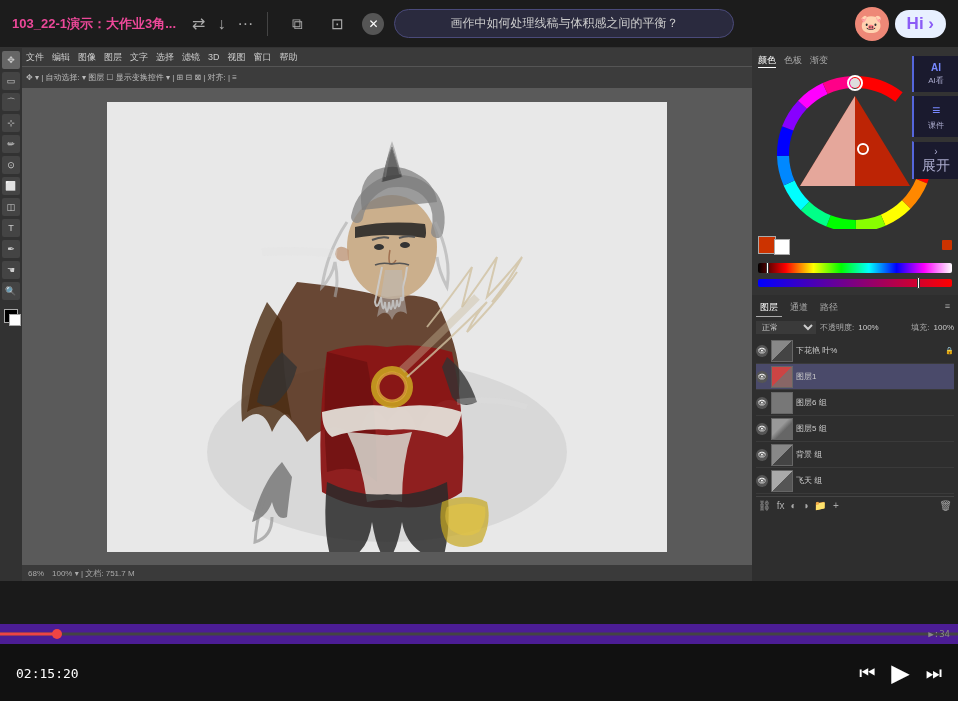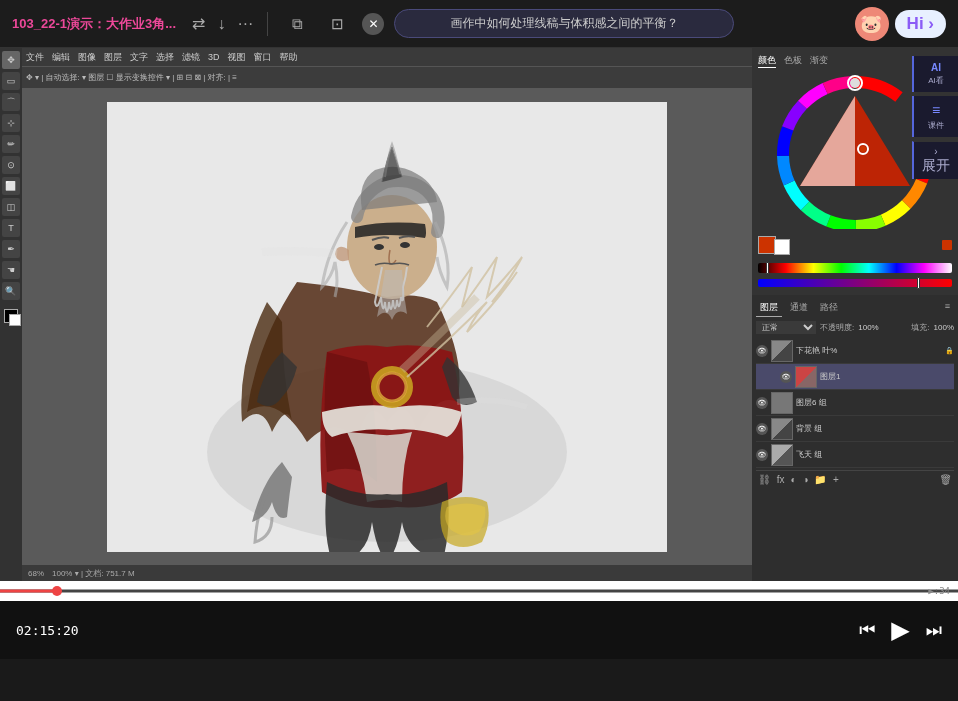--- a/index.html
+++ b/index.html
@@ -402,23 +402,24 @@
     
     .bottom-icon {
       font-size: 17px;
       color: #ccc;
       cursor: pointer;
     }
 
     
     #progress-area {
       height: 20px;
-      background: #ffffff;
+      background: #4c1d95;
       position: relative;
       cursor: pointer;
+      margin-top: 43px;
     }
     #prog-track {
       position: absolute;
       left: 0; right: 0;
       top: 50%;
       height: 3px;
       background: #444;
       transform: translateY(-50%);
     }
     #prog-fill {
@@ -730,29 +731,34 @@
         <span style="margin-left:auto;font-size:8px;color:#aaa;">填充:</span>
         <span style="font-size:8px;color:#ccc;">100%</span>
       </div>
 
       <div class="layer-row">
         <div class="layer-eye">👁</div>
         <div class="layer-thumb t1"></div>
         <div class="layer-name">下花艳 叶%</div>
         <div class="layer-opacity">🔒</div>
       </div>
-      <div class="layer-row" style="background:#4a4a6a;padding-left:24px;">
+      <div class="layer-row" style="background:#4a4a6a;">
         <div class="layer-eye">👁</div>
         <div class="layer-thumb t2"></div>
         <div class="layer-name">图层1</div>
       </div>
       <div class="layer-row">
         <div class="layer-eye">👁</div>
         <div class="layer-thumb t3"></div>
         <div class="layer-name">图层6 组</div>
+      </div>
+      <div class="layer-row">
+        <div class="layer-eye">👁</div>
+        <div class="layer-thumb t4"></div>
+        <div class="layer-name">图层5 组</div>
       </div>
       <div class="layer-row">
         <div class="layer-eye">👁</div>
         <div class="layer-thumb t1"></div>
         <div class="layer-name">背景 组</div>
       </div>
       <div class="layer-row">
         <div class="layer-eye">👁</div>
         <div class="layer-thumb t5"></div>
         <div class="layer-name">飞天 组</div>

